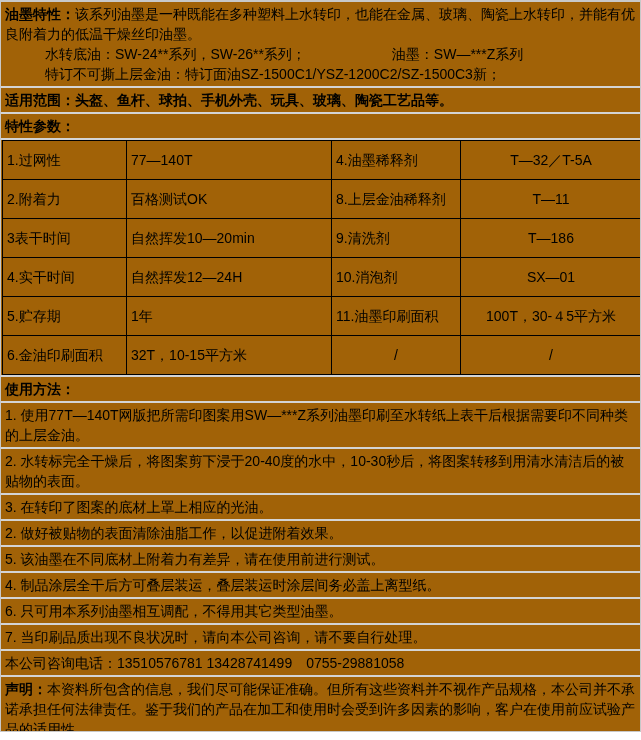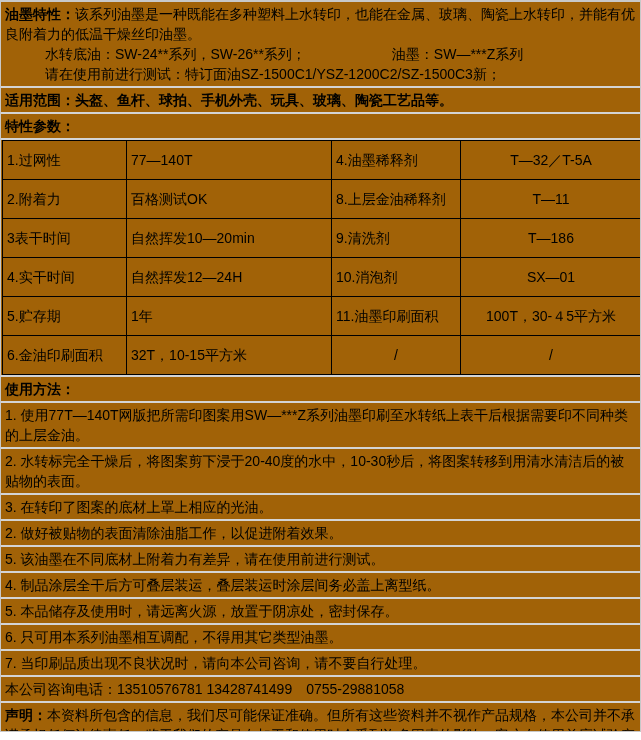--- a/index.html
+++ b/index.html
@@ -50,21 +50,21 @@
   .notes-block p { margin: 0; }
 </style>
 </head>
 <body>
 
 <div class="doc">
 
   <section class="sec">
     <p><span class="bold">油墨特性：</span><span>该系列油墨是一种既能在多种塑料上水转印，也能在金属、玻璃、陶瓷上水转印，并能有优良附着力的低温干燥丝印油墨。</span></p>
     <p class="indent"><span>水转底油：SW-24**系列，SW-26**系列；</span><span class="gap">油墨：SW—***Z系列</span></p>
-    <p class="indent">请在使用前进行测试：特订面油SZ-1500C1/YSZ-1200C2/SZ-1500C3新；</p>
+    <p class="indent">特订不可撕上层金油：特订面油SZ-1500C1/YSZ-1200C2/SZ-1500C3新；</p>
   </section>
 
   <section class="sec bold">
     <span>适用范围：头盔、鱼杆、球拍、手机外壳、玩具、玻璃、陶瓷工艺品等。</span>
   </section>
 
   <section class="sec bold">
     <span>特性参数：</span>
   </section>
 
@@ -114,21 +114,20 @@
   <section class="sec bold">
     <span>使用方法：</span>
   </section>
   <section class="sec">1.  使用77T—140T网版把所需印图案用SW—***Z系列油墨印刷至水转纸上表干后根据需要印不同种类的上层金油。</section>
   <section class="sec">2.  水转标完全干燥后，将图案剪下浸于20-40度的水中，10-30秒后，将图案转移到用清水清洁后的被贴物的表面。</section>
   <section class="sec">3.  在转印了图案的底材上罩上相应的光油。</section>
 
   <section class="sec">2.  做好被贴物的表面清除油脂工作，以促进附着效果。</section>
   <section class="sec">5.  该油墨在不同底材上附着力有差异，请在使用前进行测试。</section>
   <section class="sec">4.  制品涂层全干后方可叠层装运，叠层装运时涂层间务必盖上离型纸。</section>
-  <section class="sec">5.  本品储存及使用时，请远离火源，放置于阴凉处，密封保存。</section>
   <section class="sec">6.  只可用本系列油墨相互调配，不得用其它类型油墨。</section>
   <section class="sec">7.  当印刷品质出现不良状况时，请向本公司咨询，请不要自行处理。</section>
 
   <section class="sec">本公司咨询电话：13510576781 13428741499　0755-29881058</section>
 
   <section class="sec">
     <span class="bold">声明：</span><span>本资料所包含的信息，我们尽可能保证准确。但所有这些资料并不视作产品规格，本公司并不承诺承担任何法律责任。鉴于我们的产品在加工和使用时会受到许多因素的影响，客户在使用前应试验产品的适用性。</span>
   </section>
 
 </div>

